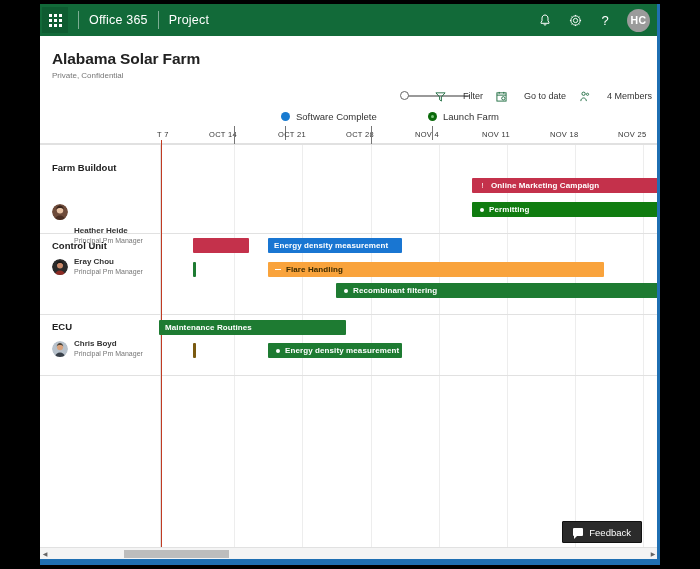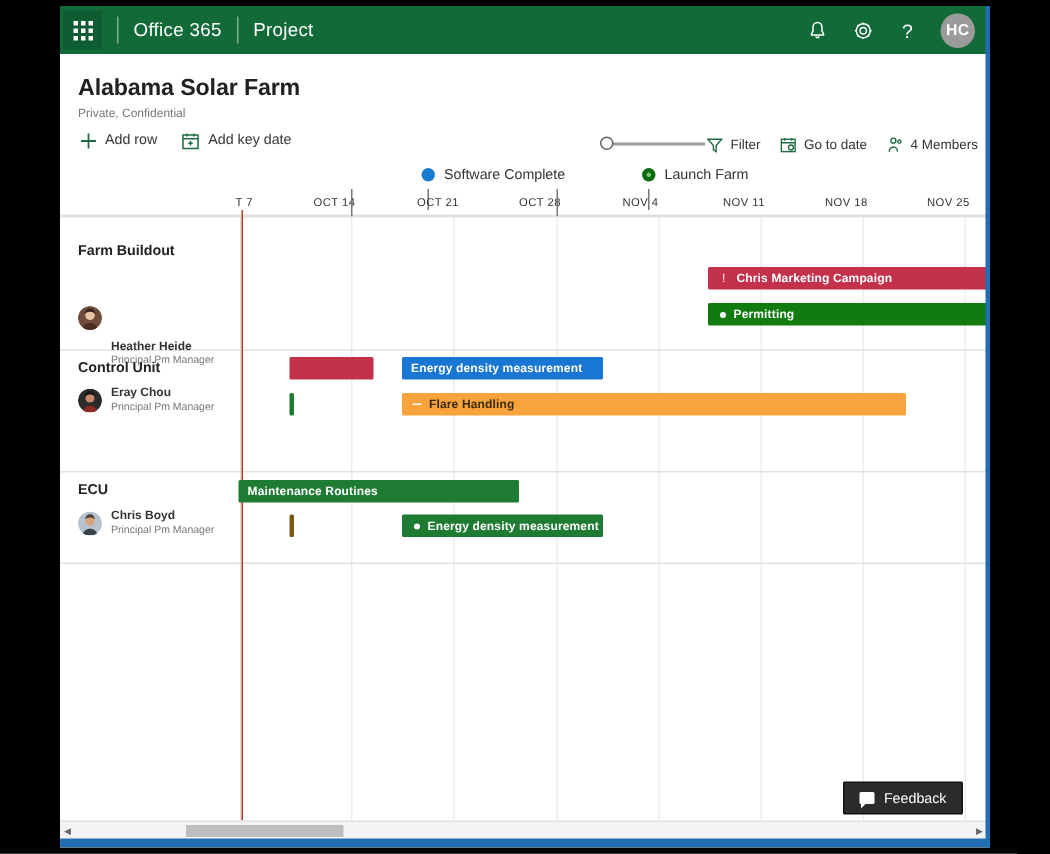--- a/index.html
+++ b/index.html
@@ -74,21 +74,21 @@
   .proj-sub {
     position: absolute; left: 12px; top: 35px;
     font-size: 8px; color: #767676;
   }
   .cmdbar { position: absolute; left: 12px; top: 51px; display: flex; align-items: center; gap: 16px; }
   .cmd { display: flex; align-items: center; gap: 5px; cursor: pointer; }
   .cmd-label { font-size: 9.5px; color: #333; }
   .cmd-ic { width: 13px; height: 13px; display: flex; align-items: center; justify-content: center; color: #1d6b3f; }
   
   .tools { position: absolute; right: 8px; top: 54px; display: flex; align-items: center; gap: 13px; }
-  .tool { display: flex; align-items: center; gap: 4px; cursor: pointer; }
+  .tool { display: flex; align-items: center; gap: 16px; cursor: pointer; }
   .tool-label { font-size: 9px; color: #333; }
   .tool-ic { width: 12px; height: 12px; display: flex; align-items: center; justify-content: center; }
   .zoomslider { position: absolute; left: 360px; top: 54px; width: 70px; height: 12px; cursor: pointer; }
   .zoomslider .track { position: absolute; left: 5px; top: 5px; width: 65px; height: 1.5px; background: #999; }
   .zoomslider .knob { position: absolute; left: 0px; top: 1px; width: 9px; height: 9px; border-radius: 50%; border: 1.3px solid #666; background: #fff; }
   
   .keydates { position: absolute; left: 0; top: 104px; width: 513px; height: 18px; }
   .kd { position: absolute; display: flex; align-items: center; gap: 6px; cursor: pointer; }
   .kd-dot { width: 9px; height: 9px; border-radius: 50%; }
   .kd-dot.blue { background: #187BD1; }
@@ -191,39 +191,20 @@
       </div>
       <div class="suite-icon" style="font-size:13px;">?</div>
       <div class="avatar-hc">HC</div>
     </div>
   </div>
 
   <div class="header">
     <div class="proj-title">Alabama Solar Farm</div>
     <div class="proj-sub">Private, Confidential</div>
 
-    <div class="cmdbar">
-      <div class="cmd">
-        <span class="cmd-ic">
-          <svg width="12" height="12" viewBox="0 0 12 12">
-              <path d="M6 1v10M1 6h10" stroke="#1d6b3f" stroke-width="1.2"></path>
-            </svg>
-        </span>
-        <span class="cmd-label">Add row</span>
-      </div>
-      <div class="cmd">
-        <span class="cmd-ic">
-          <svg width="12" height="12" viewBox="0 0 12 12">
-              <rect x="1" y="2" width="10" height="9" fill="none" stroke="#1d6b3f" stroke-width="1"></rect>
-              <path d="M1 4.5h10M6 6v3M4.5 7.5h3M3.5 1v2M8.5 1v2" stroke="#1d6b3f" stroke-width="1"></path>
-            </svg>
-        </span>
-        <span class="cmd-label">Add key date</span>
-      </div>
-    </div>
 
     <div class="zoomslider">
       <div class="track"></div>
       <div class="knob"></div>
     </div>
 
     <div class="tools">
       <div class="tool">
         <span class="tool-ic">
           <svg width="11" height="11" viewBox="0 0 12 12">
@@ -309,21 +290,21 @@
             <path d="M4.2 5.5c.4-2.6 2-3.9 3.8-3.9s3.4 1.3 3.8 3.9c-.8-1-2.2-1.6-3.8-1.6s-3 .6-3.8 1.6z" fill="#3A241B"></path>
           </svg>
       </span>
       <span>
         <span class="pname" style="display:block;margin-top:48px;">Heather Heide</span>
         <span class="prole" style="display:block;">Principal Pm Manager</span>
       </span>
     </div>
     <div class="bar" style="left:432px; top:34px; width:228px; background:#C4314B;">
       <span class="bic">!</span>
-      <span class="blab">Chris Marketing Campaign</span>
+      <span class="blab">Online Marketing Campaign</span>
     </div>
     <div class="bar" style="left:432px; top:58px; width:204px; background:#107C10;">
       <span class="dotic"></span>
       <span class="blab">Permitting</span>
     </div>
 
     <div class="grouptitle" style="top:96px;">Control Unit</div>
     <div class="person" style="top:113px;justify-content:center;">
       <span class="pav">
         <svg width="16" height="16" viewBox="0 0 16 16">
@@ -342,20 +323,24 @@
       <span class="blab"></span>
     </div>
     <div class="bar noic" style="left:228px; top:94px; width:134px; background:#1976D2;">
       <span class="blab">Energy density measurement</span>
     </div>
     <div class="bar" style="left:153px; top:118px; width:3px; background:#1E7B32;"></div>
     <div class="bar" style="left:228px; top:118px; width:336px; background:#F9A33C;">
       <span class="dashic"></span>
       <span class="blab" style="color:#3a2a00;">Flare Handling</span>
     </div>
+    <div class="bar" style="left:296px; top:139px; width:322px; background:#1E7B32;">
+      <span class="dotic"></span>
+      <span class="blab">Recombinant filtering</span>
+    </div>
 
     <div class="grouptitle" style="top:177px;">ECU</div>
     <div class="person" style="top:195px;">
       <span class="pav">
         <svg width="16" height="16" viewBox="0 0 16 16">
             <circle cx="8" cy="8" r="8" fill="#B8C2CC"></circle>
             <circle cx="8" cy="6.3" r="3" fill="#D9A27C"></circle>
             <path d="M2.8 16c.6-2.9 2.7-4.5 5.2-4.5s4.6 1.6 5.2 4.5z" fill="#39414A"></path>
             <path d="M4.6 5.4C5 3.1 6.4 1.9 8 1.9s3 1.2 3.4 3.5c-.8-.9-2-1.4-3.4-1.4s-2.6.5-3.4 1.4z" fill="#4A4238"></path>
           </svg>

